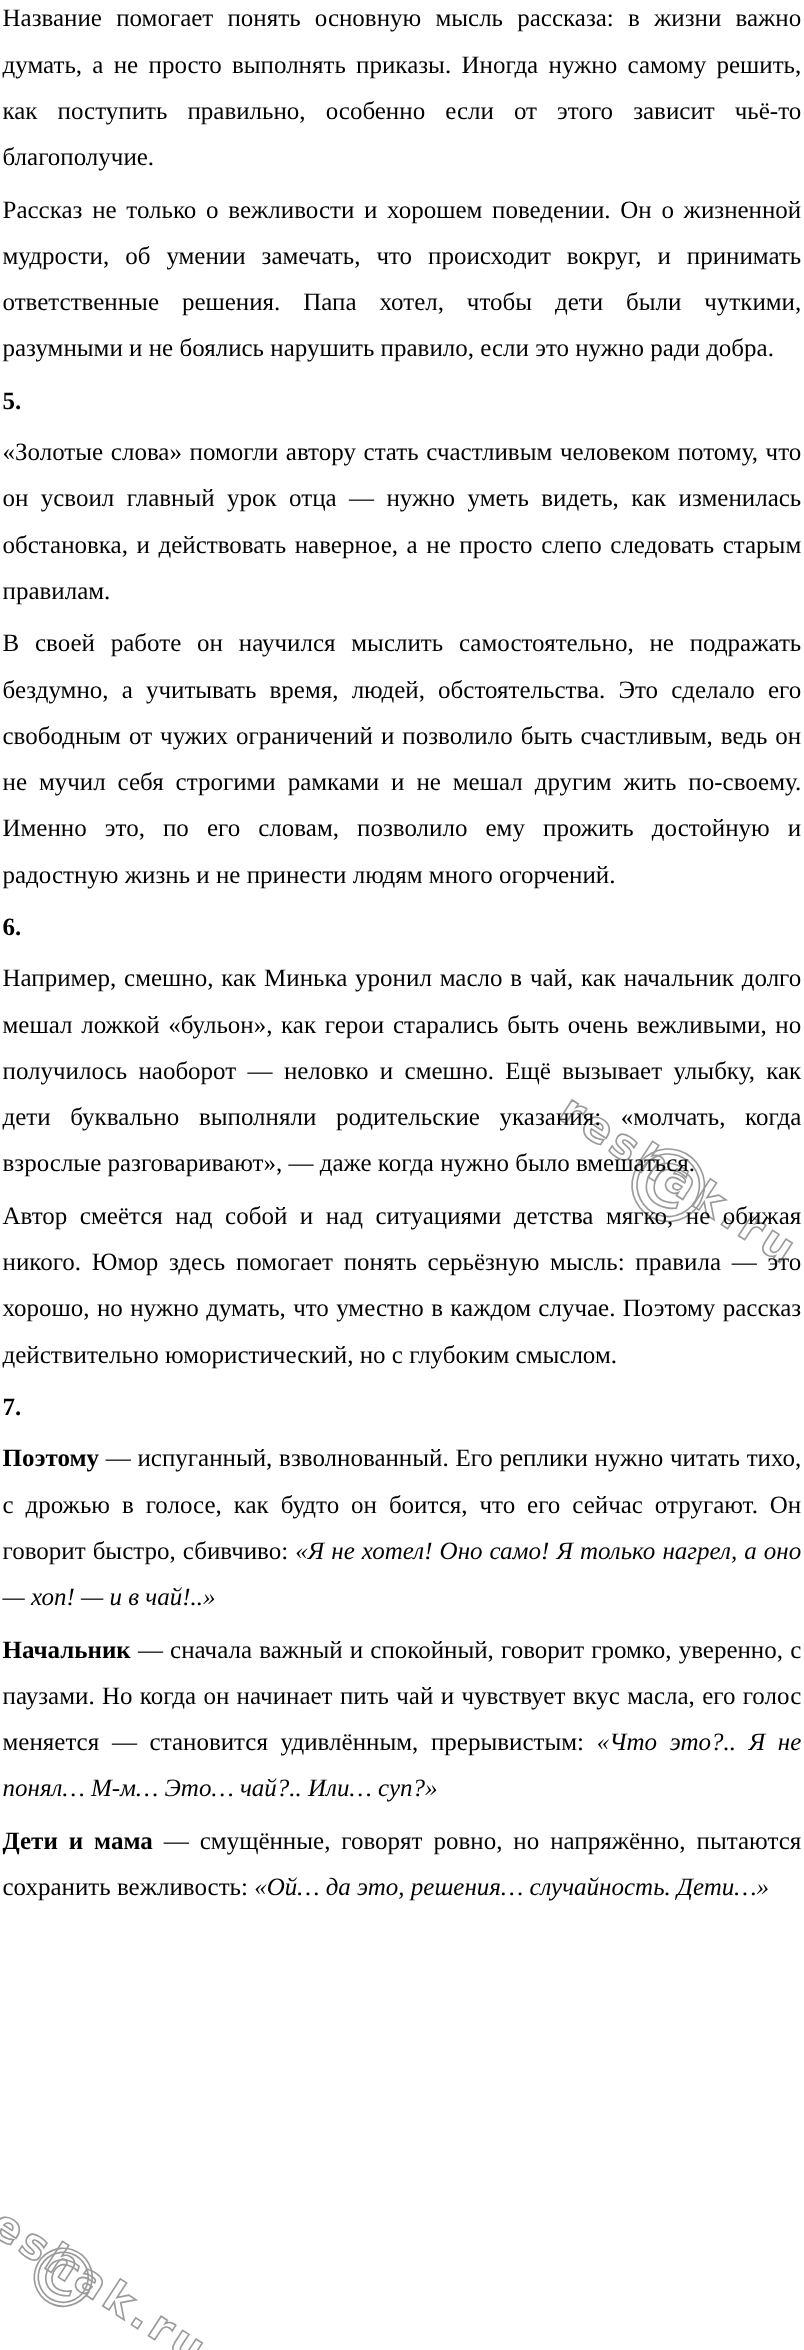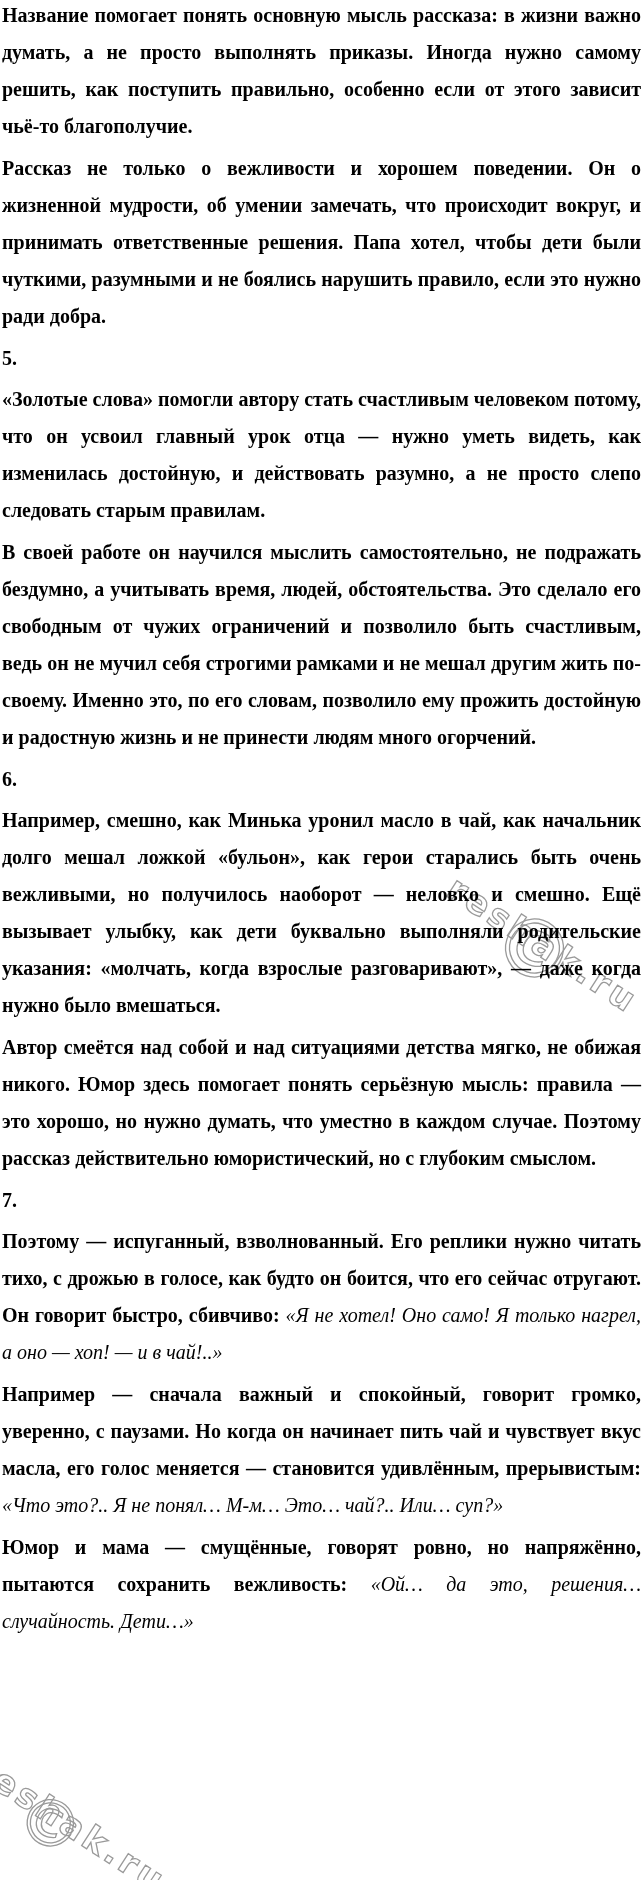--- a/index.html
+++ b/index.html
@@ -29,21 +29,21 @@
     text-align: justify;
     text-justify: inter-word;
   }
   .heading {
     margin: 3px 0 4px 0;
     line-height: 37px;
     font-size: 20px;
     font-weight: 700;
     text-align: left;
   }
-  .run-normal { font-style: normal; font-weight: 700; }
+  .run-normal { font-style: normal; font-weight: 400; }
   .run-bold   { font-weight: 700; }
   .run-italic { font-style: italic; }
 
   
   .watermark {
     position: absolute;
     z-index: 0;
     pointer-events: none;
   }
   .wm-text {
@@ -85,24 +85,24 @@
 
   <div class="watermark wm-bottom">
     <span class="wm-text">reshak.ru</span>
     <span class="wm-copy">©</span>
   </div>
 
   <main class="doc">
       <p class="paragraph"><span class="run-normal">Название помогает понять основную мысль рассказа: в жизни важно думать, а не просто выполнять приказы. Иногда нужно самому решить, как поступить правильно, особенно если от этого зависит чьё-то благополучие.</span></p>
       <p class="paragraph"><span class="run-normal">Рассказ не только о вежливости и хорошем поведении. Он о жизненной мудрости, об умении замечать, что происходит вокруг, и принимать ответственные решения. Папа хотел, чтобы дети были чуткими, разумными и не боялись нарушить правило, если это нужно ради добра.</span></p>
       <h2 class="heading"><span class="run-bold">5.</span></h2>
-      <p class="paragraph"><span class="run-normal">«Золотые слова» помогли автору стать счастливым человеком потому, что он усвоил главный урок отца — нужно уметь видеть, как изменилась достойную, и действовать разумно, а не просто слепо следовать старым правилам.</span></p>
+      <p class="paragraph"><span class="run-normal">«Золотые слова» помогли автору стать счастливым человеком потому, что он усвоил главный урок отца — нужно уметь видеть, как изменилась обстановка, и действовать наверное, а не просто слепо следовать старым правилам.</span></p>
       <p class="paragraph"><span class="run-normal">В своей работе он научился мыслить самостоятельно, не подражать бездумно, а учитывать время, людей, обстоятельства. Это сделало его свободным от чужих ограничений и позволило быть счастливым, ведь он не мучил себя строгими рамками и не мешал другим жить по-своему. Именно это, по его словам, позволило ему прожить достойную и радостную жизнь и не принести людям много огорчений.</span></p>
       <h2 class="heading"><span class="run-bold">6.</span></h2>
       <p class="paragraph"><span class="run-normal">Например, смешно, как Минька уронил масло в чай, как начальник долго мешал ложкой «бульон», как герои старались быть очень вежливыми, но получилось наоборот — неловко и смешно. Ещё вызывает улыбку, как дети буквально выполняли родительские указания: «молчать, когда взрослые разговаривают», — даже когда нужно было вмешаться.</span></p>
       <p class="paragraph"><span class="run-normal">Автор смеётся над собой и над ситуациями детства мягко, не обижая никого. Юмор здесь помогает понять серьёзную мысль: правила — это хорошо, но нужно думать, что уместно в каждом случае. Поэтому рассказ действительно юмористический, но с глубоким смыслом.</span></p>
       <h2 class="heading"><span class="run-bold">7.</span></h2>
       <p class="paragraph"><span class="run-bold">Поэтому</span><span class="run-normal"> — испуганный, взволнованный. Его реплики нужно читать тихо, с дрожью в голосе, как будто он боится, что его сейчас отругают. Он говорит быстро, сбивчиво: </span><span class="run-italic">«Я не хотел! Оно само! Я только нагрел, а оно — хоп! — и в чай!..»</span></p>
-      <p class="paragraph"><span class="run-bold">Например</span><span class="run-normal"> — сначала важный и спокойный, говорит громко, уверенно, с паузами. Но когда он начинает пить чай и чувствует вкус масла, его голос меняется — становится удивлённым, прерывистым: </span><span class="run-italic">«Что это?.. Я не понял… М-м… Это… чай?.. Или… суп?»</span></p>
-      <p class="paragraph"><span class="run-bold">Юмор и мама</span><span class="run-normal"> — смущённые, говорят ровно, но напряжённо, пытаются сохранить вежливость: </span><span class="run-italic">«Ой… да это, решения… случайность. Дети…»</span></p>
+      <p class="paragraph"><span class="run-bold">Начальник</span><span class="run-normal"> — сначала важный и спокойный, говорит громко, уверенно, с паузами. Но когда он начинает пить чай и чувствует вкус масла, его голос меняется — становится удивлённым, прерывистым: </span><span class="run-italic">«Что это?.. Я не понял… М-м… Это… чай?.. Или… суп?»</span></p>
+      <p class="paragraph"><span class="run-bold">Дети и мама</span><span class="run-normal"> — смущённые, говорят ровно, но напряжённо, пытаются сохранить вежливость: </span><span class="run-italic">«Ой… да это, решения… случайность. Дети…»</span></p>
     </main>
 
 </div>
 
 </body></html>

